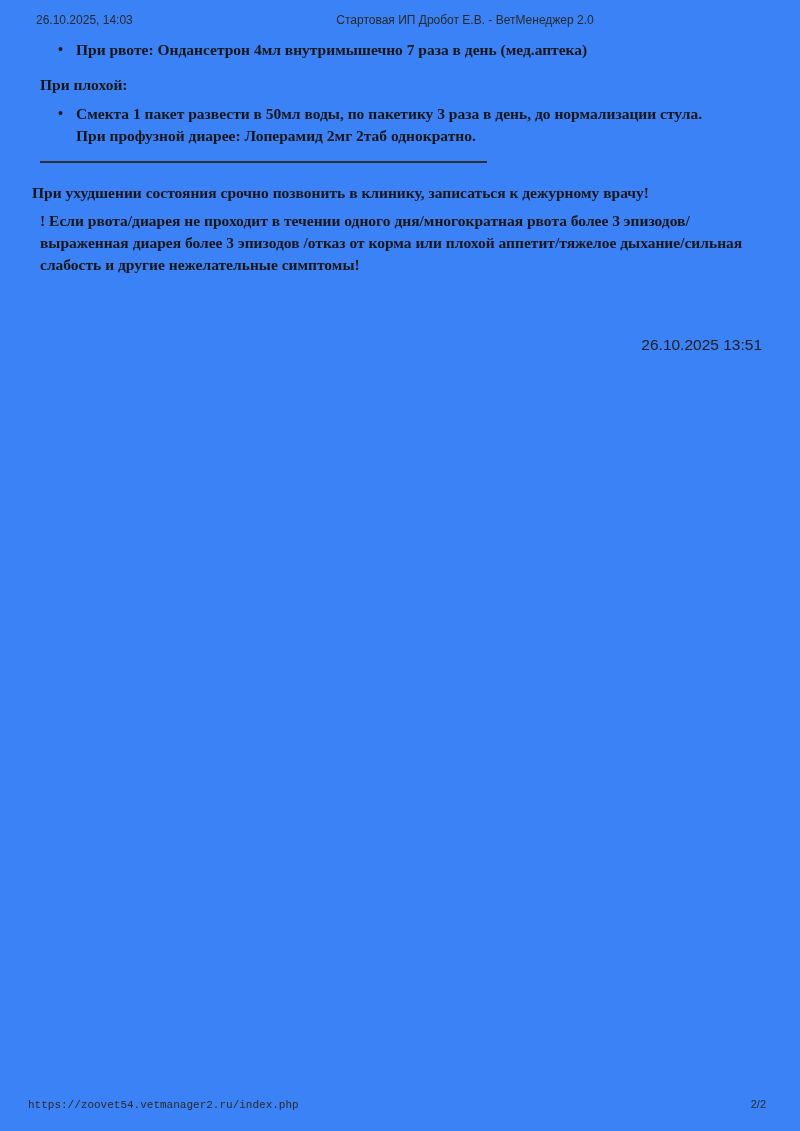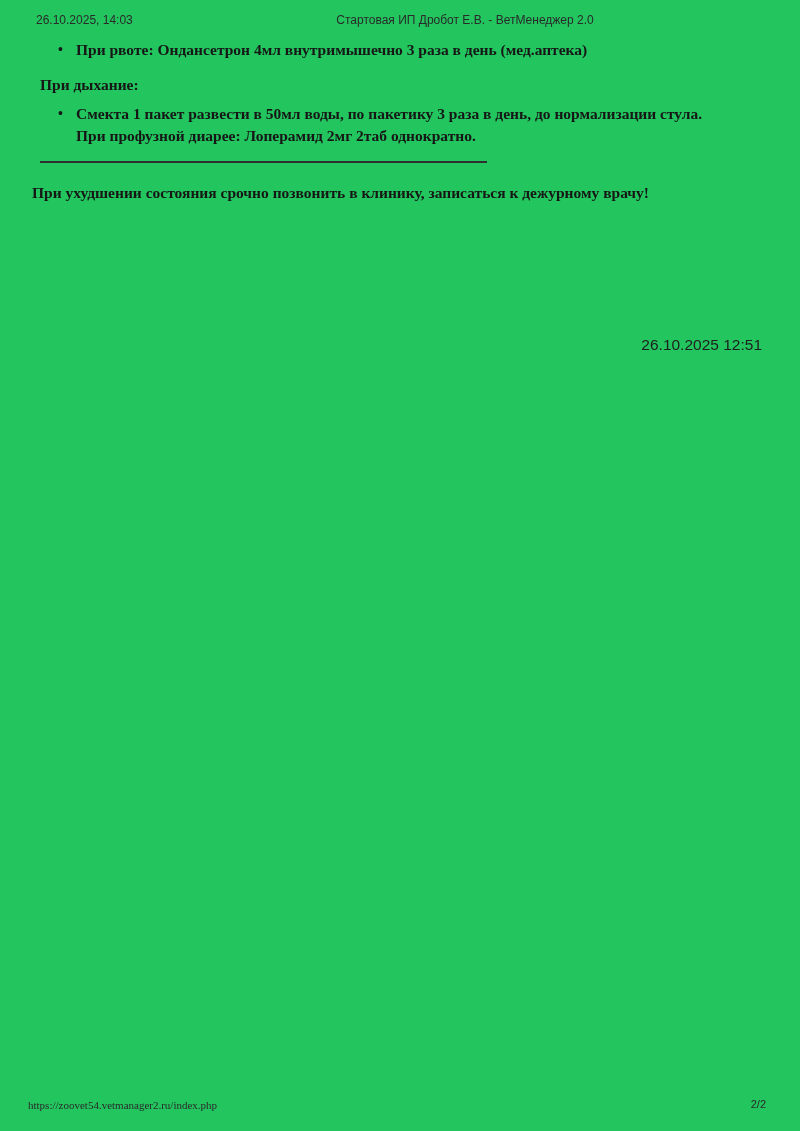--- a/index.html
+++ b/index.html
@@ -1,21 +1,21 @@
 <!DOCTYPE html>
 <html><head>
 <meta charset="utf-8">
 <style>
   * { margin: 0; padding: 0; box-sizing: border-box; }
   html, body { background: #ffffff; }
   .page {
     position: relative;
     width: 800px;
     height: 1131px;
-    background: #22c55e;
+    background: #3b82f6;
     overflow: hidden;
     color: #1c1c1c;
   }
   
   .hdr-left {
     position: absolute;
     top: 13px; left: 36px;
     font-family: "Liberation Sans", sans-serif;
     font-size: 12px;
     color: #2a2a2a;
@@ -73,21 +73,21 @@
     top: 336px; right: 38px;
     font-family: "Liberation Sans", sans-serif;
     font-size: 15.5px;
     color: #1f1f1f;
     white-space: nowrap;
   }
   
   .ftr-url {
     position: absolute;
     top: 1099px; left: 28px;
-    font-family: Liberation Serif, serif;
+    font-family: Liberation Mono, monospace;
     font-size: 11px;
     color: #2a2a2a;
     white-space: nowrap;
   }
   .ftr-page {
     position: absolute;
     top: 1098px; right: 34px;
     font-family: "Liberation Sans", sans-serif;
     font-size: 11px;
     color: #2a2a2a;
@@ -98,34 +98,35 @@
 </head>
 <body>
 
 <div class="page">
 
   <span class="hdr-left">26.10.2025, 14:03</span>
   <span class="hdr-title">Стартовая ИП Дробот Е.В. - ВетМенеджер 2.0</span>
 
   <div class="bullet-row row-vomit doc-text bold">
     <span class="bullet-dot">•</span>
-    <span class="bullet-text">При рвоте: Ондансетрон 4мл внутримышечно 3 раза в день (мед.аптека)</span>
+    <span class="bullet-text">При рвоте: Ондансетрон 4мл внутримышечно 7 раза в день (мед.аптека)</span>
   </div>
 
-  <div class="heading-diarrhea doc-text bold">При дыхание:</div>
+  <div class="heading-diarrhea doc-text bold">При плохой:</div>
 
   <div class="bullet-row row-diarrhea doc-text bold">
     <span class="bullet-dot">•</span>
     <span class="bullet-text">Смекта 1 пакет развести в 50мл воды, по пакетику 3 раза в день, до нормализации стула. При профузной диарее: Лоперамид 2мг 2таб однократно.</span>
   </div>
 
   <div class="divider"></div>
 
   <div class="warning-call doc-text bold">При ухудшении состояния срочно позвонить в клинику, записаться к дежурному врачу!</div>
 
+  <div class="warning-symptoms doc-text bold">! Если рвота/диарея не проходит в течении одного дня/многократная рвота более 3 эпизодов/выраженная диарея более 3 эпизодов /отказ от корма или плохой аппетит/тяжелое дыхание/сильная слабость и другие нежелательные симптомы!</div>
 
 
-  <div class="doc-datetime">26.10.2025 12:51</div>
+  <div class="doc-datetime">26.10.2025 13:51</div>
 
   <span class="ftr-url">https://zoovet54.vetmanager2.ru/index.php</span>
   <span class="ftr-page">2/2</span>
 
 </div>
 
 </body></html>

